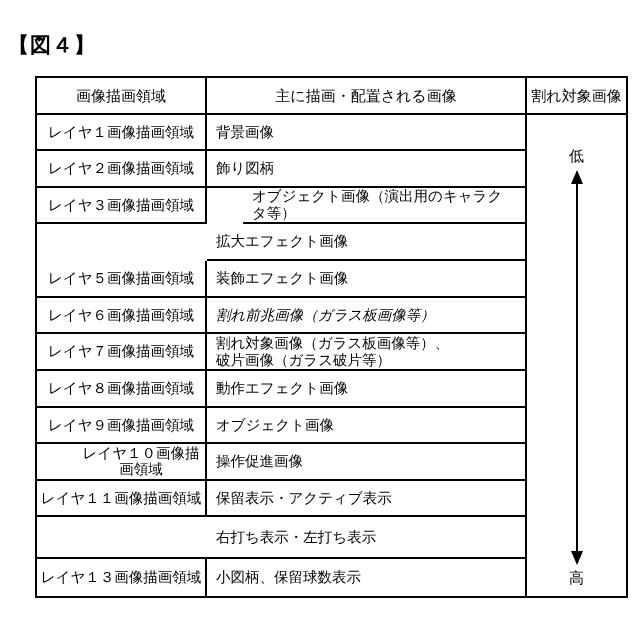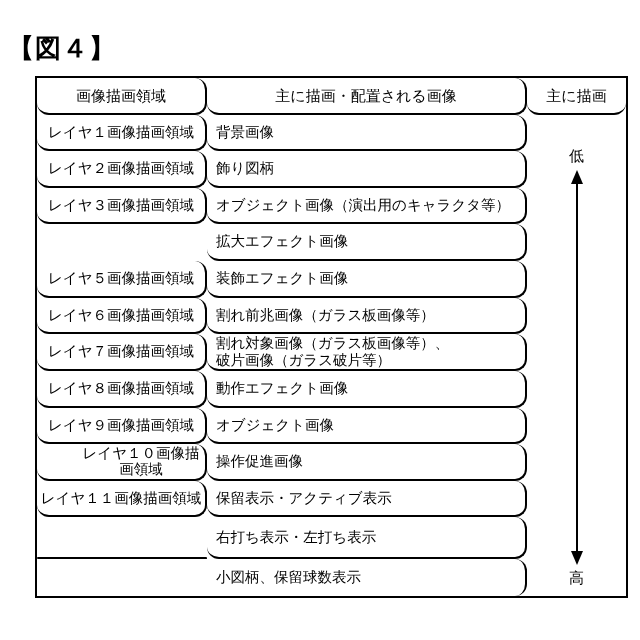--- a/index.html
+++ b/index.html
@@ -15,21 +15,21 @@
     position: relative;
     width: 640px;
     height: 640px;
     background: #ffffff;
     overflow: hidden;
   }
   .figure-label {
     position: absolute;
     left: 8px;
     top: 31px;
-    font-size: 26px;
+    font-size: 21px;
     font-weight: bold;
     letter-spacing: 1px;
   }
   .layer-table {
     position: absolute;
     left: 35px;
     top: 76px;
     width: 593px;
     height: 522px;
     border: 2px solid #000000;
@@ -41,21 +41,20 @@
   }
   .cell {
     border-right: 2px solid #000000;
     border-bottom: 2px solid #000000;
     box-sizing: border-box;
     display: flex;
     align-items: center;
     font-size: 14.5px;
     line-height: 1.15;
     overflow: hidden;
-    border-radius: 12px;
   }
   .cell.center { justify-content: center; text-align: center; }
   .cell.col2 { padding-left: 9px; padding-right: 8px; white-space: pre-line; }
   .cell.last-col { border-right: none; }
   .cell.last-row { border-bottom: none; }
   .cell.header { font-size: 15px; }
   .priority-cell {
     grid-column: 3;
     grid-row: 2 / 15;
     border-bottom: none;
@@ -109,46 +108,47 @@
 <body>
 
 <div class="page">
 
   <div class="figure-label">【図４】</div>
 
   <div class="layer-table">
 
     <div class="cell center header">画像描画領域</div>
     <div class="cell center header">主に描画・配置される画像</div>
-    <div class="cell center header last-col">主に描画</div>
+    <div class="cell center header last-col">割れ対象画像</div>
 
     <div class="cell center" style="grid-area: 2 / 1;">レイヤ１画像描画領域</div>
       <div class="cell col2" style="grid-area: 2 / 2;">背景画像</div>
       <div class="cell center" style="grid-area: 3 / 1;">レイヤ２画像描画領域</div>
       <div class="cell col2" style="grid-area: 3 / 2;">飾り図柄</div>
       <div class="cell center" style="grid-area: 4 / 1;">レイヤ３画像描画領域</div>
-      <div class="cell col2" style="grid-area: 4 / 2;">オブジェクト画像（演出用のキャラクタ等）</div>
+      <div class="cell col2" style="grid-area: 4 / 2; margin-left: 36px;">オブジェクト画像（演出用のキャラクタ等）</div>
       <div class="cell col2" style="grid-area: 5 / 2;">拡大エフェクト画像</div>
       <div class="cell center" style="grid-area: 6 / 1;">レイヤ５画像描画領域</div>
       <div class="cell col2" style="grid-area: 6 / 2;">装飾エフェクト画像</div>
       <div class="cell center" style="grid-area: 7 / 1;">レイヤ６画像描画領域</div>
-      <div class="cell col2" style="grid-area: 7 / 2;">割れ前兆画像（ガラス板画像等）</div>
+      <div class="cell col2" style="grid-area: 7 / 2; font-style: italic;">割れ前兆画像（ガラス板画像等）</div>
       <div class="cell center" style="grid-area: 8 / 1;">レイヤ７画像描画領域</div>
       <div class="cell col2" style="grid-area: 8 / 2;">割れ対象画像（ガラス板画像等）、
 破片画像（ガラス破片等）</div>
       <div class="cell center" style="grid-area: 9 / 1;">レイヤ８画像描画領域</div>
       <div class="cell col2" style="grid-area: 9 / 2;">動作エフェクト画像</div>
       <div class="cell center" style="grid-area: 10 / 1;">レイヤ９画像描画領域</div>
       <div class="cell col2" style="grid-area: 10 / 2;">オブジェクト画像</div>
       <div class="cell center" style="grid-area: 11 / 1; padding-left: 40px;">レイヤ１０画像描画領域</div>
       <div class="cell col2" style="grid-area: 11 / 2;">操作促進画像</div>
       <div class="cell center" style="grid-area: 12 / 1;">レイヤ１１画像描画領域</div>
       <div class="cell col2" style="grid-area: 12 / 2;">保留表示・アクティブ表示</div>
       <div class="cell center" style="grid-area: 13 / 1; margin-top: 40px;">レイヤ１２画像描画領域</div>
       <div class="cell col2" style="grid-area: 13 / 2;">右打ち表示・左打ち表示</div>
+      <div class="cell center last-row" style="grid-area: 14 / 1;">レイヤ１３画像描画領域</div>
       <div class="cell col2 last-row" style="grid-area: 14 / 2;">小図柄、保留球数表示</div>
       <div class="priority-cell">
       <span class="priority-low">低</span>
       <div class="arrow-track">
         <div class="arrow-head-up"></div>
         <div class="arrow-line"></div>
         <div class="arrow-head-down"></div>
       </div>
       <span class="priority-high">高</span>
     </div>

